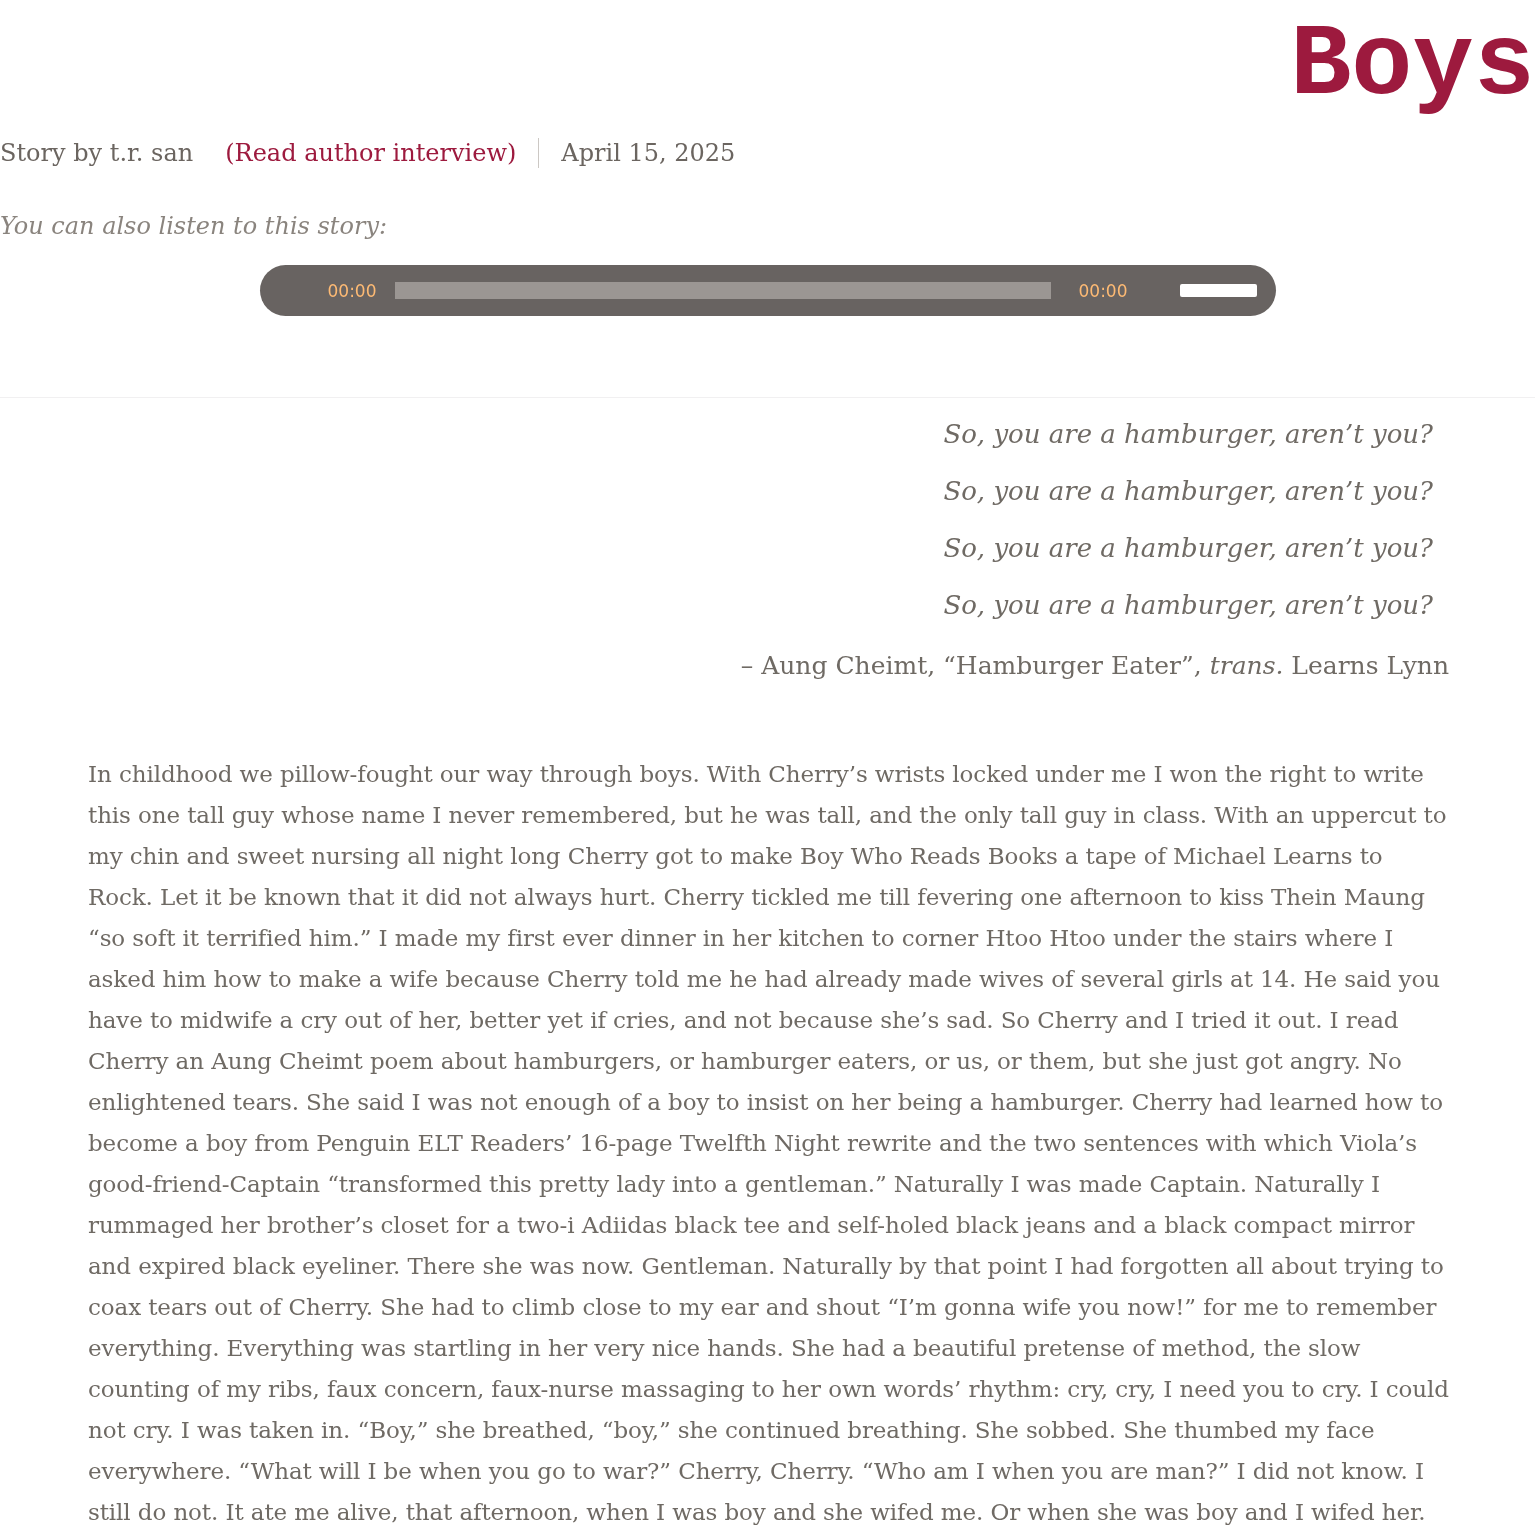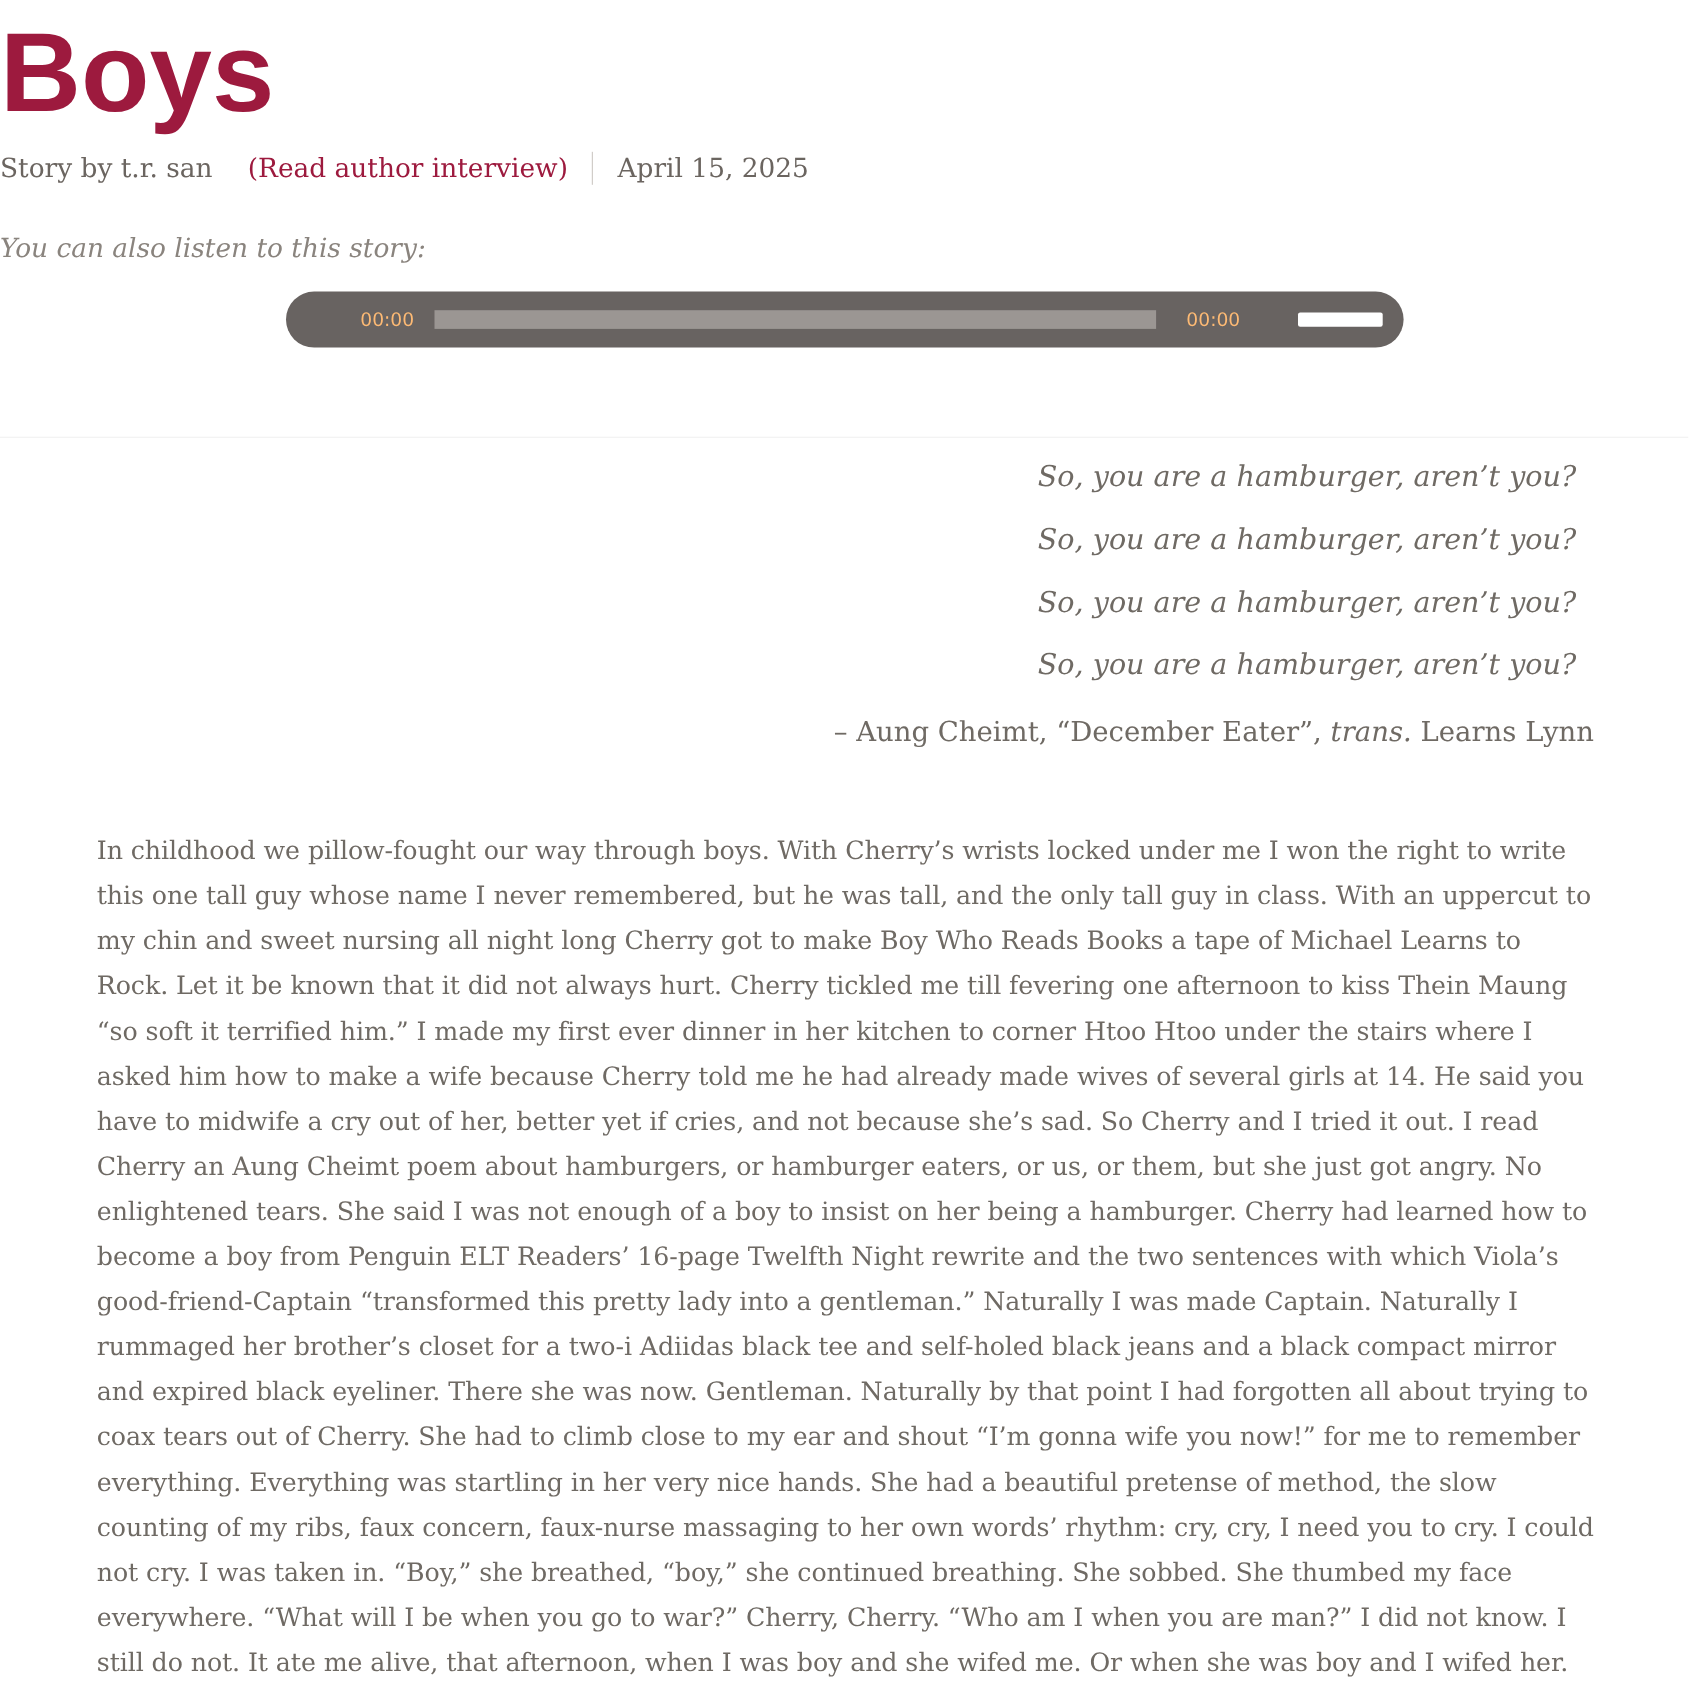--- a/index.html
+++ b/index.html
@@ -14,22 +14,22 @@
   html,body{margin:0;padding:0;}
   body{
     width:1535px;height:1535px;overflow:hidden;
     background:#ffffff;
     font-family:"DejaVu Serif","Liberation Serif",serif;
   }
   .page{width:1535px;height:1535px;position:relative;}
 
   .title{
     margin:0;padding-top:14px;
-    text-align:left;
-    font-family:Liberation Sans, sans-serif;
+    text-align:right;
+    font-family:Liberation Mono, monospace;
     font-weight:600;
     font-size:102px;
     line-height:1.02;
     color:var(--accent);
   }
 
   .byline{
     margin-top:20px;
     display:flex;justify-content:flex-start;align-items:center;
     font-size:24px;color:var(--byline);
@@ -133,17 +133,17 @@
 
   <hr class="section-divider">
 
   <div class="epigraph">
     <p>So, you are a hamburger, aren’t you?</p>
     <p>So, you are a hamburger, aren’t you?</p>
     <p>So, you are a hamburger, aren’t you?</p>
     <p>So, you are a hamburger, aren’t you?</p>
   </div>
 
-  <p class="attribution"><span>– Aung Cheimt, “December Eater”, </span><em>trans.</em><span> Learns Lynn</span></p>
+  <p class="attribution"><span>– Aung Cheimt, “Hamburger Eater”, </span><em>trans.</em><span> Learns Lynn</span></p>
 
   <p class="body-text">In childhood we pillow-fought our way through boys. With Cherry’s wrists locked under me I won the right to write this one tall guy whose name I never remembered, but he was tall, and the only tall guy in class. With an uppercut to my chin and sweet nursing all night long Cherry got to make Boy Who Reads Books a tape of Michael Learns to Rock. Let it be known that it did not always hurt. Cherry tickled me till fevering one afternoon to kiss Thein Maung “so soft it terrified him.” I made my first ever dinner in her kitchen to corner Htoo Htoo under the stairs where I asked him how to make a wife because Cherry told me he had already made wives of several girls at 14. He said you have to midwife a cry out of her, better yet if cries, and not because she’s sad. So Cherry and I tried it out. I read Cherry an Aung Cheimt poem about hamburgers, or hamburger eaters, or us, or them, but she just got angry. No enlightened tears. She said I was not enough of a boy to insist on her being a hamburger. Cherry had learned how to become a boy from Penguin ELT Readers’ 16-page Twelfth Night rewrite and the two sentences with which Viola’s good-friend-Captain “transformed this pretty lady into a gentleman.” Naturally I was made Captain. Naturally I rummaged her brother’s closet for a two-i Adiidas black tee and self-holed black jeans and a black compact mirror and expired black eyeliner. There she was now. Gentleman. Naturally by that point I had forgotten all about trying to coax tears out of Cherry. She had to climb close to my ear and shout “I’m gonna wife you now!” for me to remember everything. Everything was startling in her very nice hands. She had a beautiful pretense of method, the slow counting of my ribs, faux concern, faux-nurse massaging to her own words’ rhythm: cry, cry, I need you to cry. I could not cry. I was taken in. “Boy,” she breathed, “boy,” she continued breathing. She sobbed. She thumbed my face everywhere. “What will I be when you go to war?” Cherry, Cherry. “Who am I when you are man?” I did not know. I still do not. It ate me alive, that afternoon, when I was boy and she wifed me. Or when she was boy and I wifed her. It was titillating the power we had, the power we punched out from each other, all that we tried to forget of how we butchered words and words and boyish hurt.</p>
 
 </div>
 
 </body></html>

